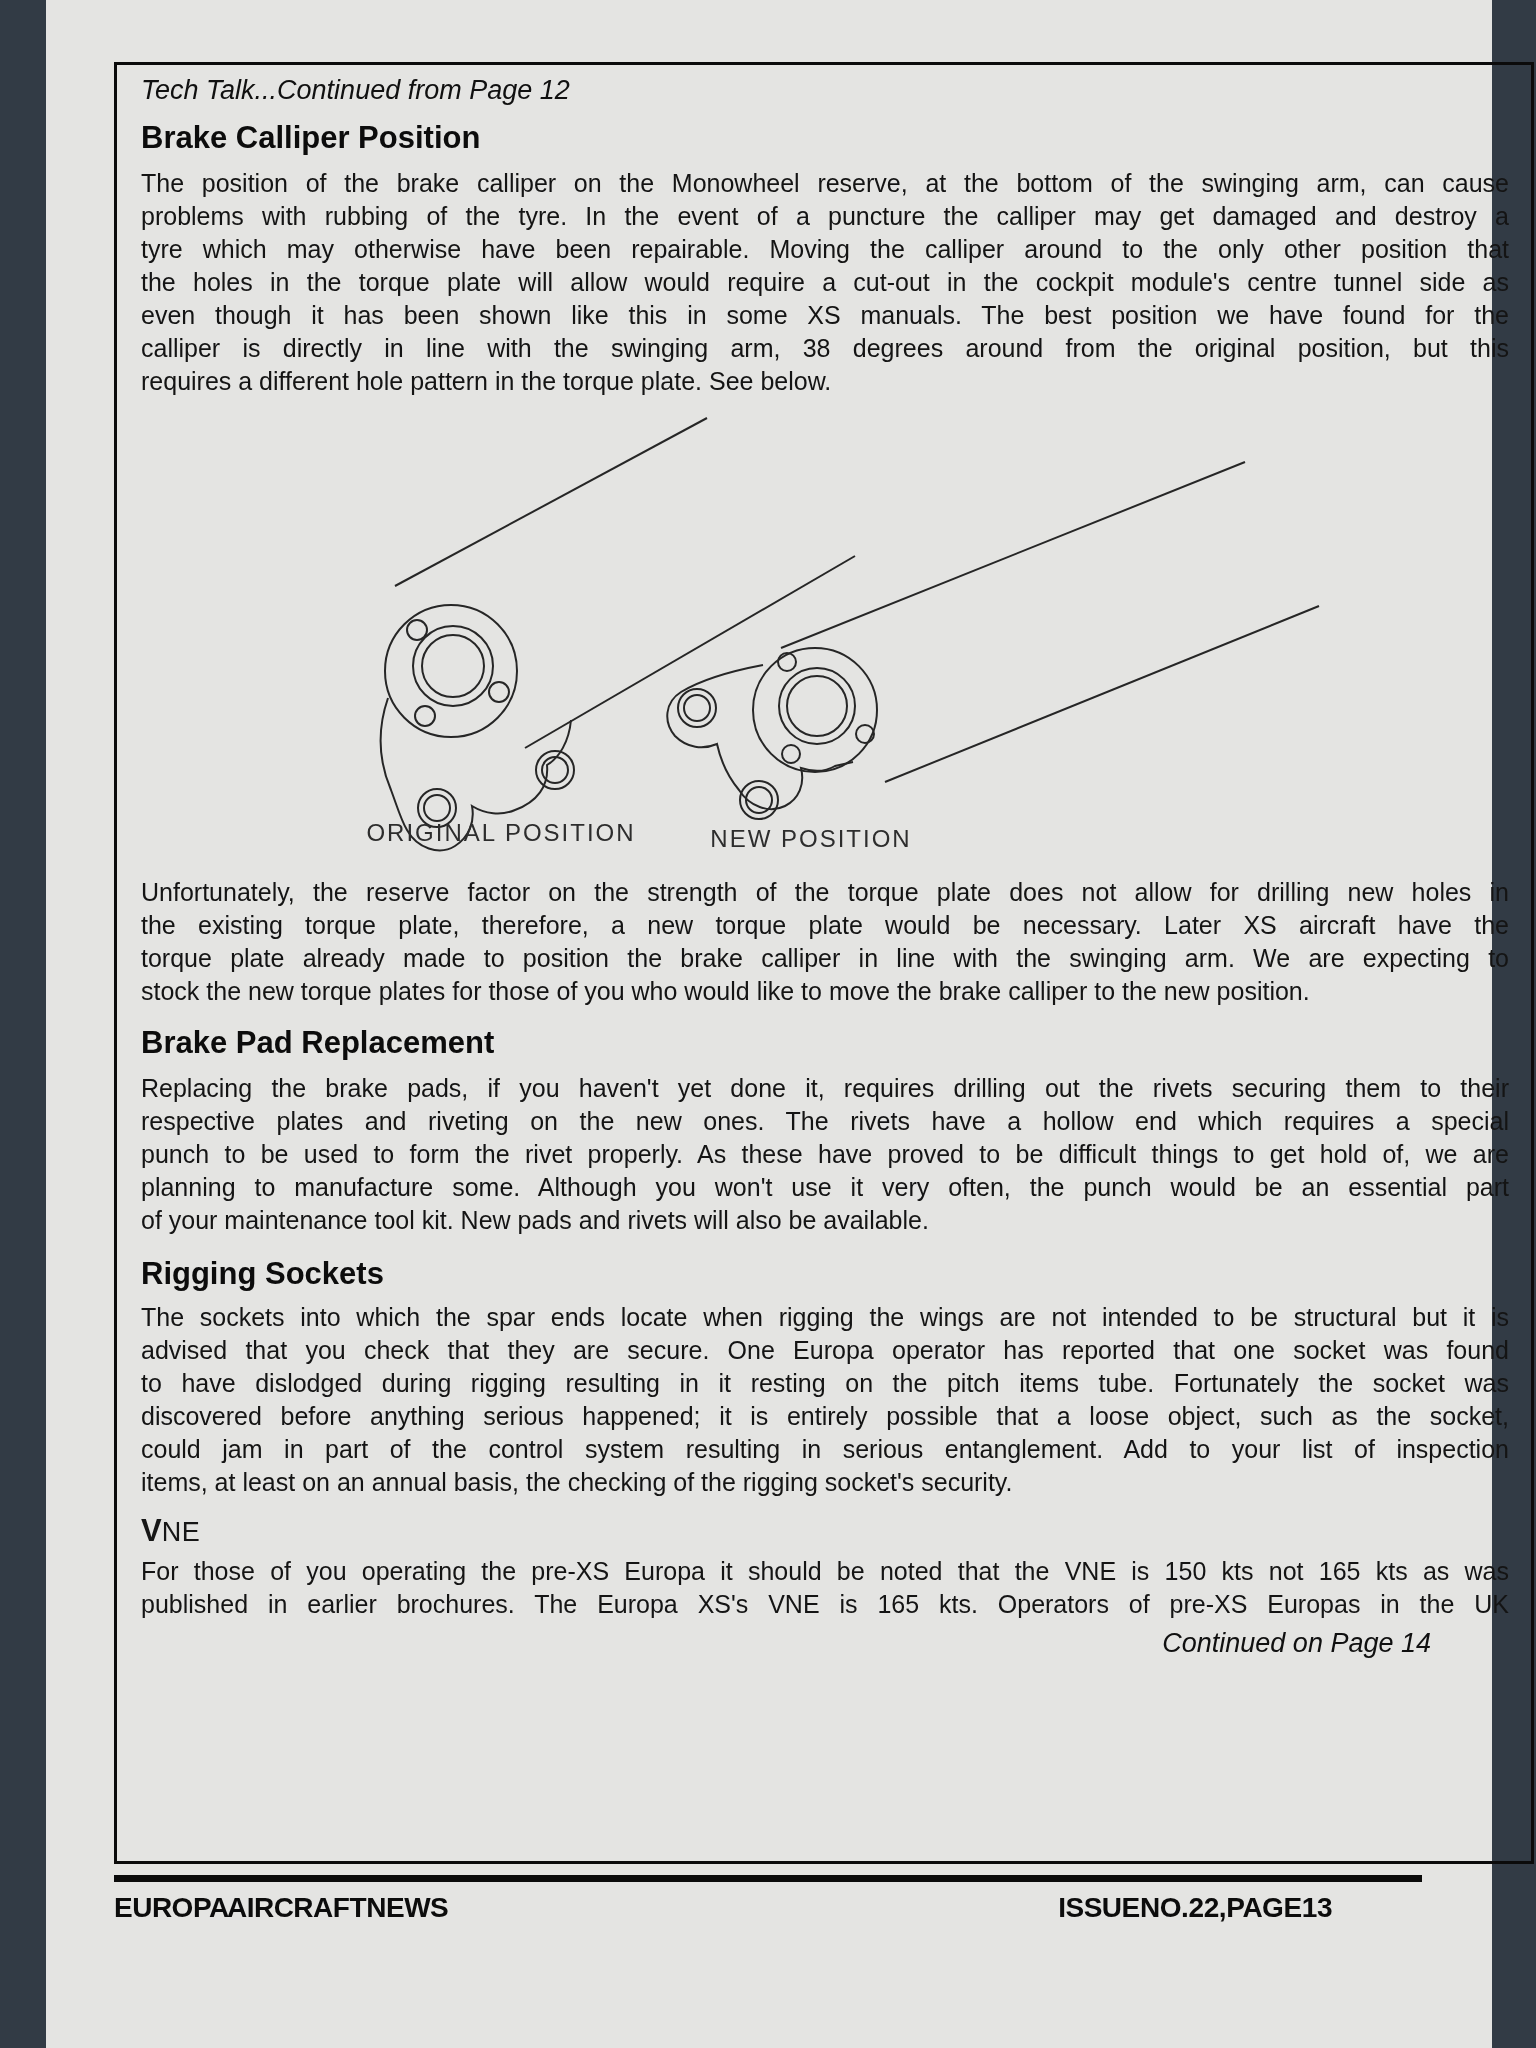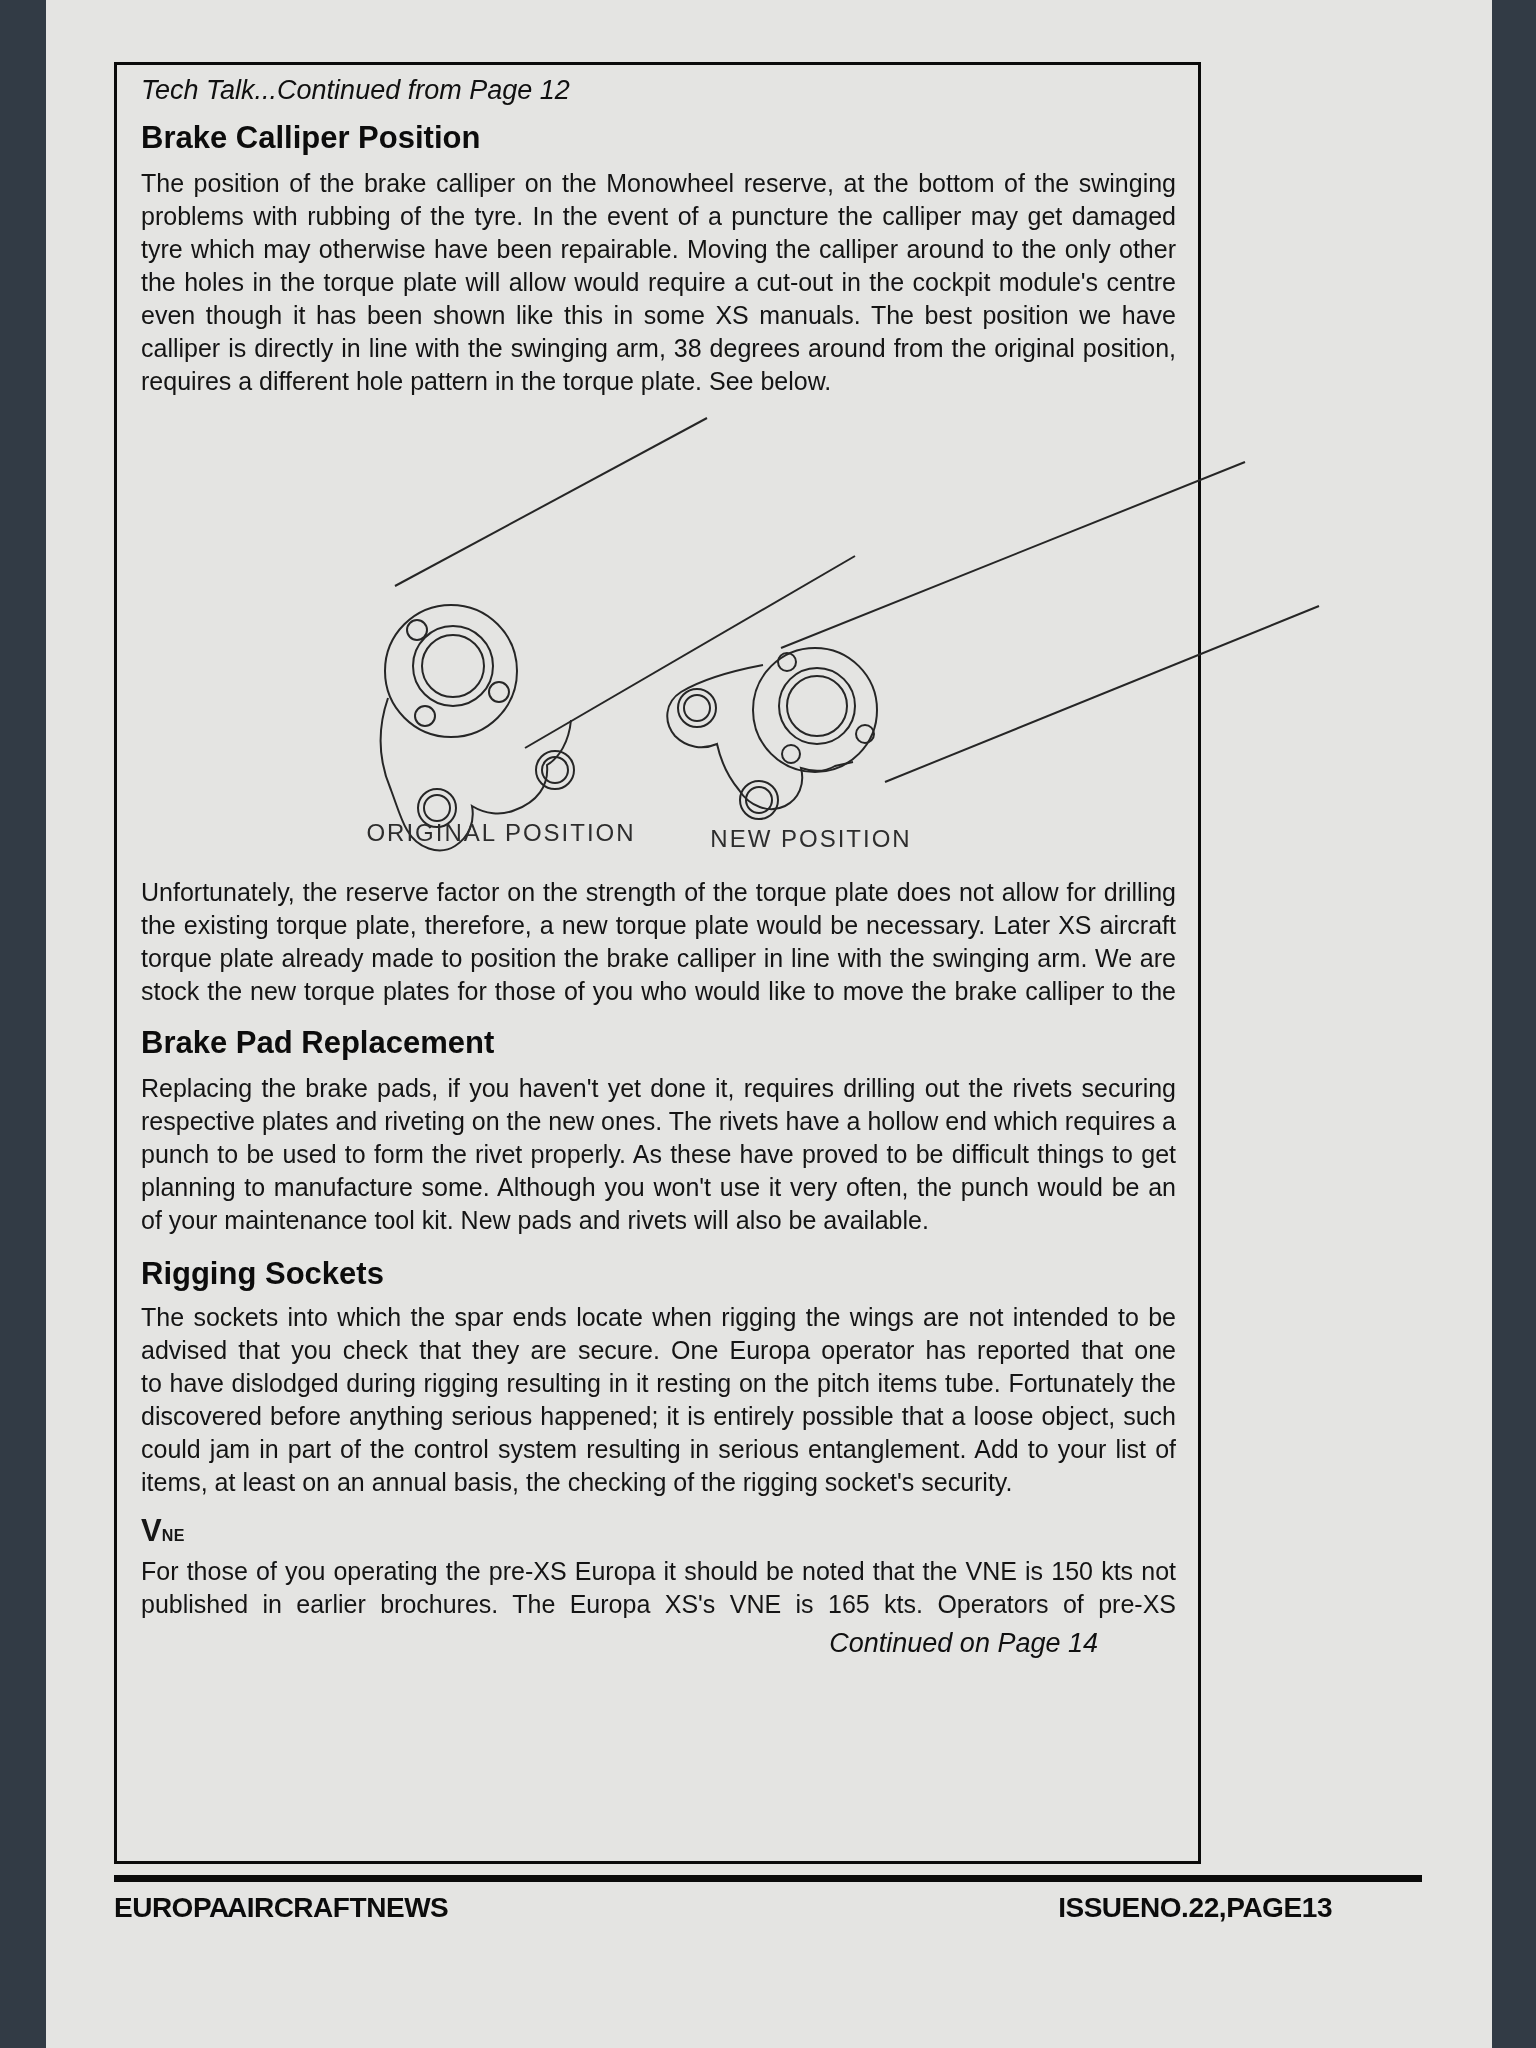--- a/index.html
+++ b/index.html
@@ -7,31 +7,31 @@
     width:1536px;height:2048px;position:relative;overflow:hidden;
     background:#e4e4e2;
     font-family:"Liberation Sans","DejaVu Sans",sans-serif;
     color:#161616;
   }
   .side-bar{position:absolute;top:0;height:2048px;background:#323b45;}
   #bar-left{left:0;width:46px;}
   #bar-right{left:1492px;width:44px;}
 
   .content-box{
-    position:absolute;left:114px;top:62px;width:1087px;height:1802px;
+    position:absolute;left:114px;top:62px;width:1420px;height:1802px;
     border:3px solid #0b0b0b;box-sizing:border-box;
     padding:4px 22px 0 24px;background:transparent;
   }
   .tech-talk{margin-top:4px;height:34px;line-height:34px;font-size:27px;font-style:italic;color:#101010;}
   .h-section{margin-top:16px;height:38px;line-height:38px;font-size:31px;font-weight:700;color:#0c0c0c;letter-spacing:0;}
   .h1-mt{margin-top:12px;}
   .h2b-mt{margin-top:18px;}
   .vne{margin-top:14px;height:36px;line-height:36px;}
   .vne .v{font-size:31px;font-weight:700;}
-  .vne .ne{font-size:16px;font-weight:700;letter-spacing:0.5px;}
+  .vne .ne{font-size:27px;font-weight:400;letter-spacing:0.5px;}
   .para{margin-top:10px;}
   .para.p1{margin-top:10px;}
   .para.p2{margin-top:16px;}
   .para.p4{margin-top:8px;}
   .para.p5{margin-top:6px;}
   .jline{
     height:33px;line-height:33px;font-size:25px;
     text-align:justify;text-align-last:justify;
     overflow:hidden;white-space:normal;color:#141414;
   }

